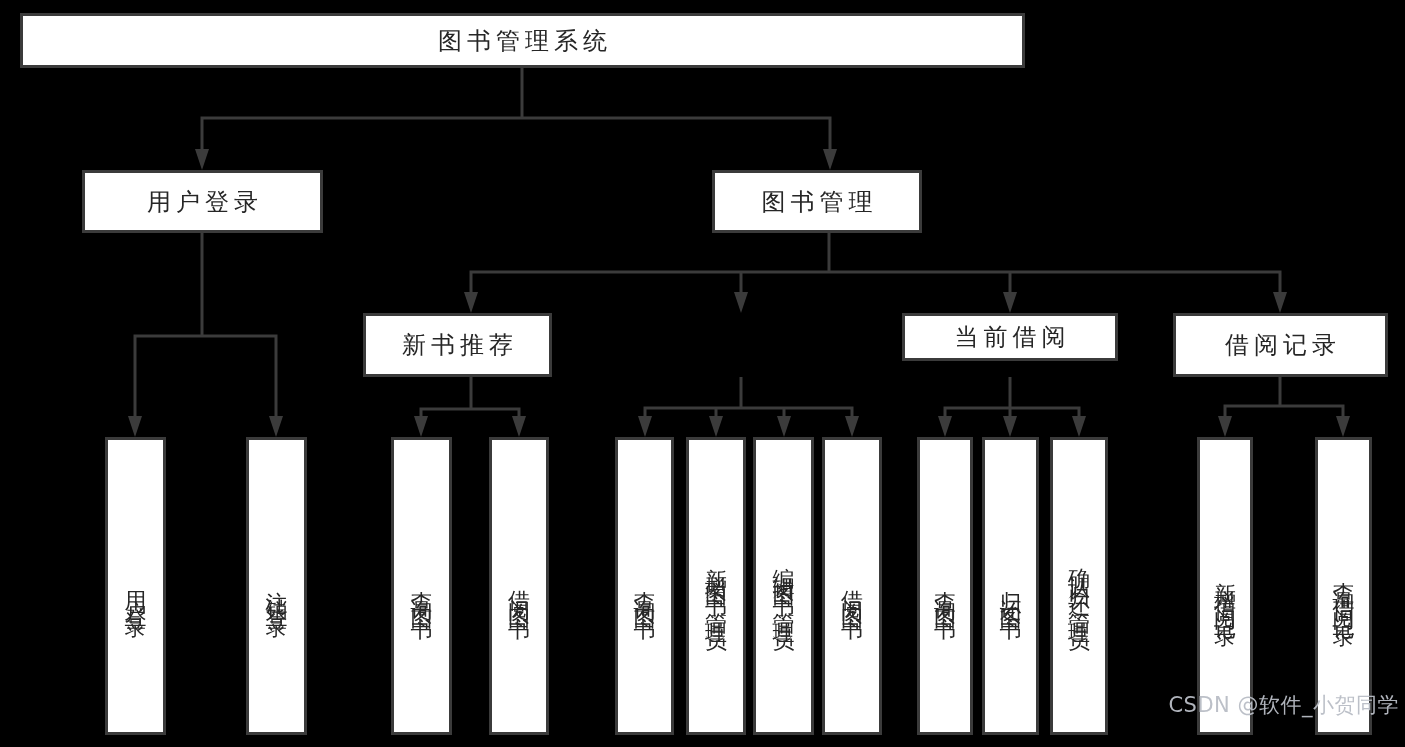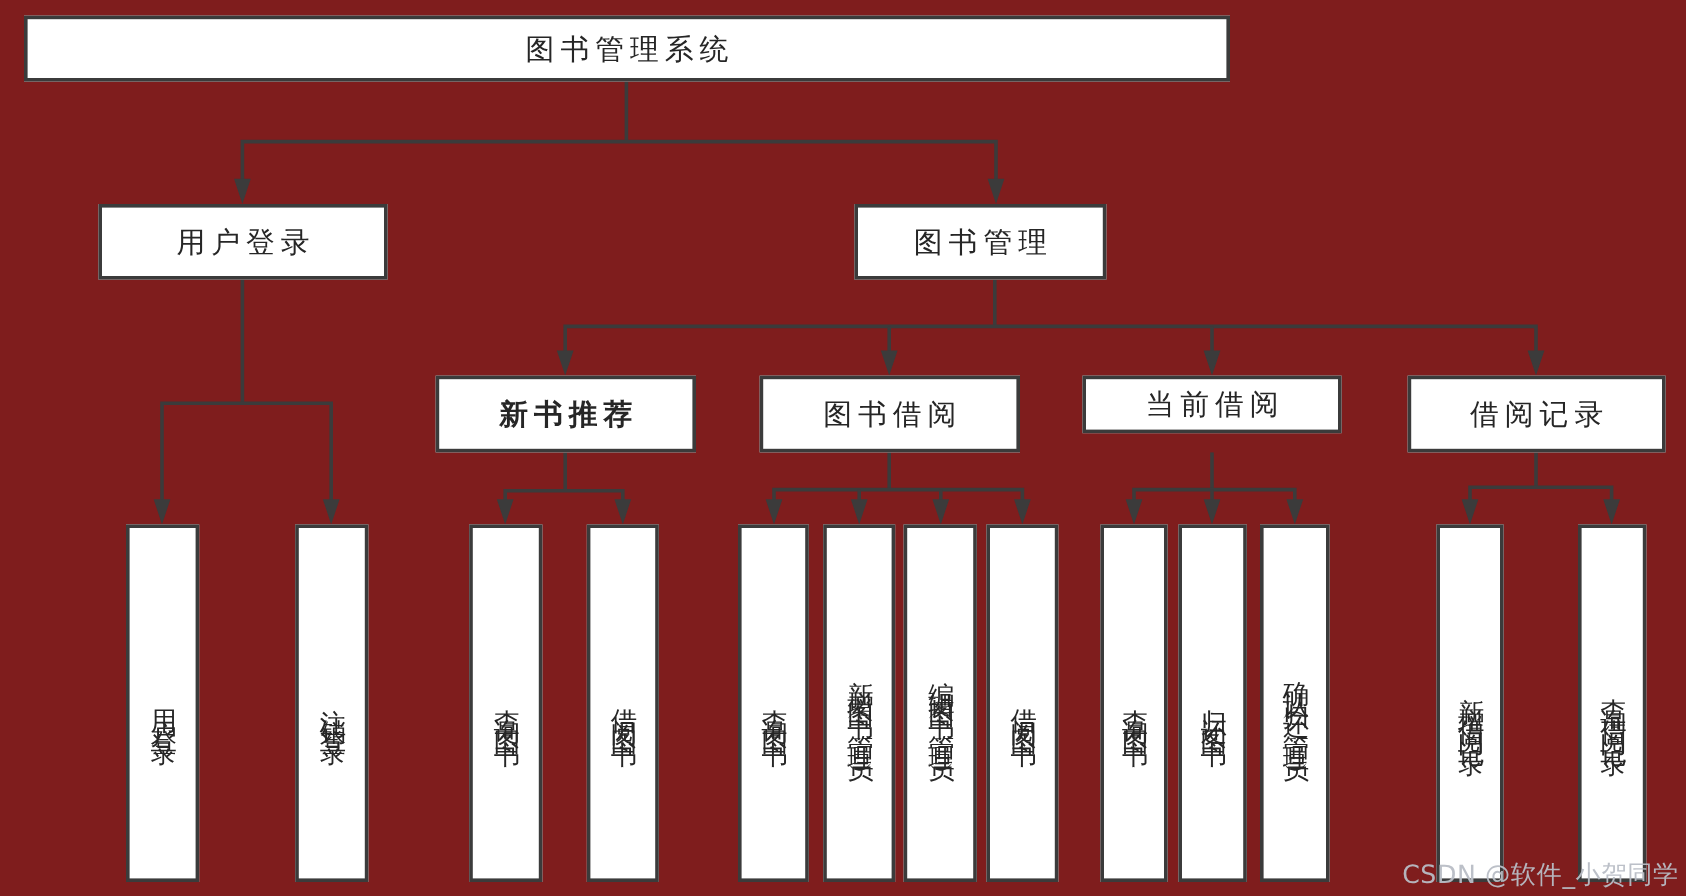--- a/index.html
+++ b/index.html
@@ -5,21 +5,21 @@
   html, body {
     margin: 0;
     padding: 0;
     background: #ffffff;
     font-family: "DejaVu Sans", "Liberation Sans", sans-serif;
   }
   .stage {
     position: relative;
     width: 1405px;
     height: 747px;
-    background: #7f1d1d;
+    background: #000000;
     overflow: hidden;
   }
   .wires {
     position: absolute;
     left: 0; top: 0;
     width: 1405px;
     height: 747px;
   }
   .wires path {
     stroke: #3b3b3b;
@@ -57,21 +57,20 @@
   }
   .watermark {
     position: absolute;
     top: 691px;
     right: 6px;
     font-size: 21px;
     letter-spacing: 0.5px;
     color: rgba(184, 189, 197, 0.95);
     white-space: nowrap;
     z-index: 5;
-    margin-top: 24px;
   }
 </style>
 </head>
 <body>
 
 <div class="stage">
 
   <svg class="wires" viewBox="0 0 1405 747" aria-hidden="true">
 
     <g>
@@ -138,25 +137,22 @@
     <span>图书管理系统</span>
   </div>
 
   <div class="box h" style="left:82px; top:170px; width:241px; height:63px;">
     <span>用户登录</span>
   </div>
   <div class="box h" style="left:712px; top:170px; width:210px; height:63px;">
     <span>图书管理</span>
   </div>
 
-  <div class="box h" style="left:363px; top:313px; width:217px; height:64px;font-weight:bold;">
+  <div class="box h" style="left:363px; top:313px; width:189px; height:64px;">
     <span>新书推荐</span>
-  </div>
-  <div class="box h" style="left:633px; top:313px; width:217px; height:64px;">
-    <span>图书借阅</span>
   </div>
   <div class="box h" style="left:902px; top:313px; width:216px; height:48px;">
     <span>当前借阅</span>
   </div>
   <div class="box h" style="left:1173px; top:313px; width:215px; height:64px;">
     <span>借阅记录</span>
   </div>
 
   <div class="box v" style="left:105px; top:437px; width:61px; height:298px;">
     <span>用户登录</span>

